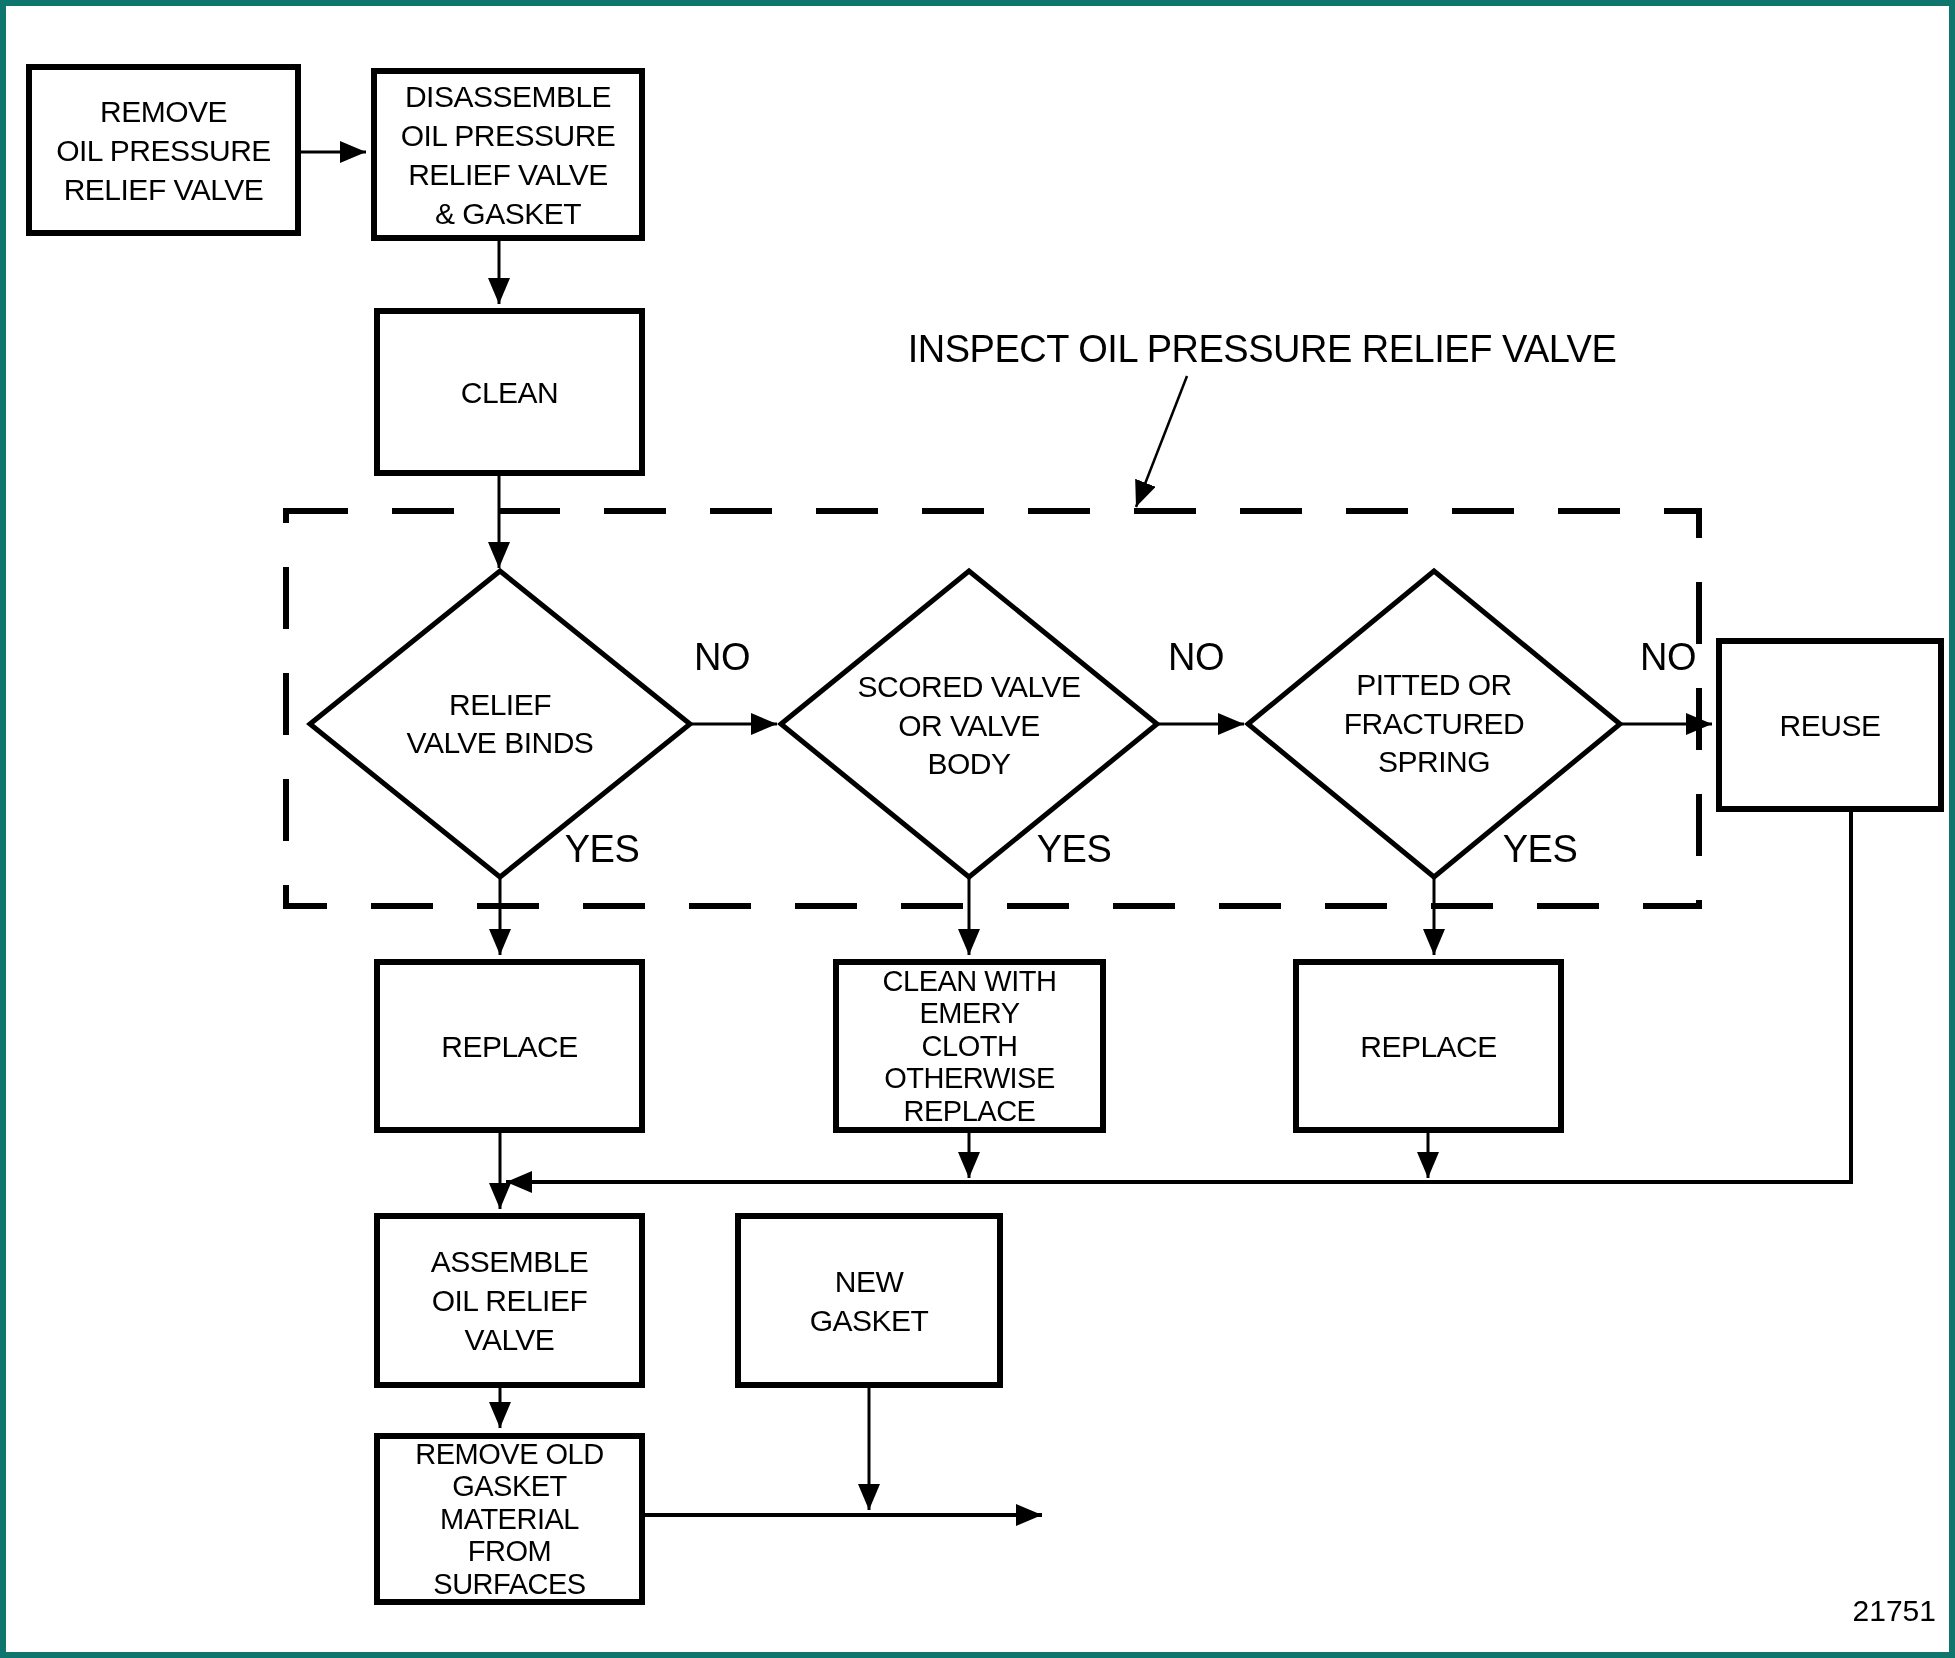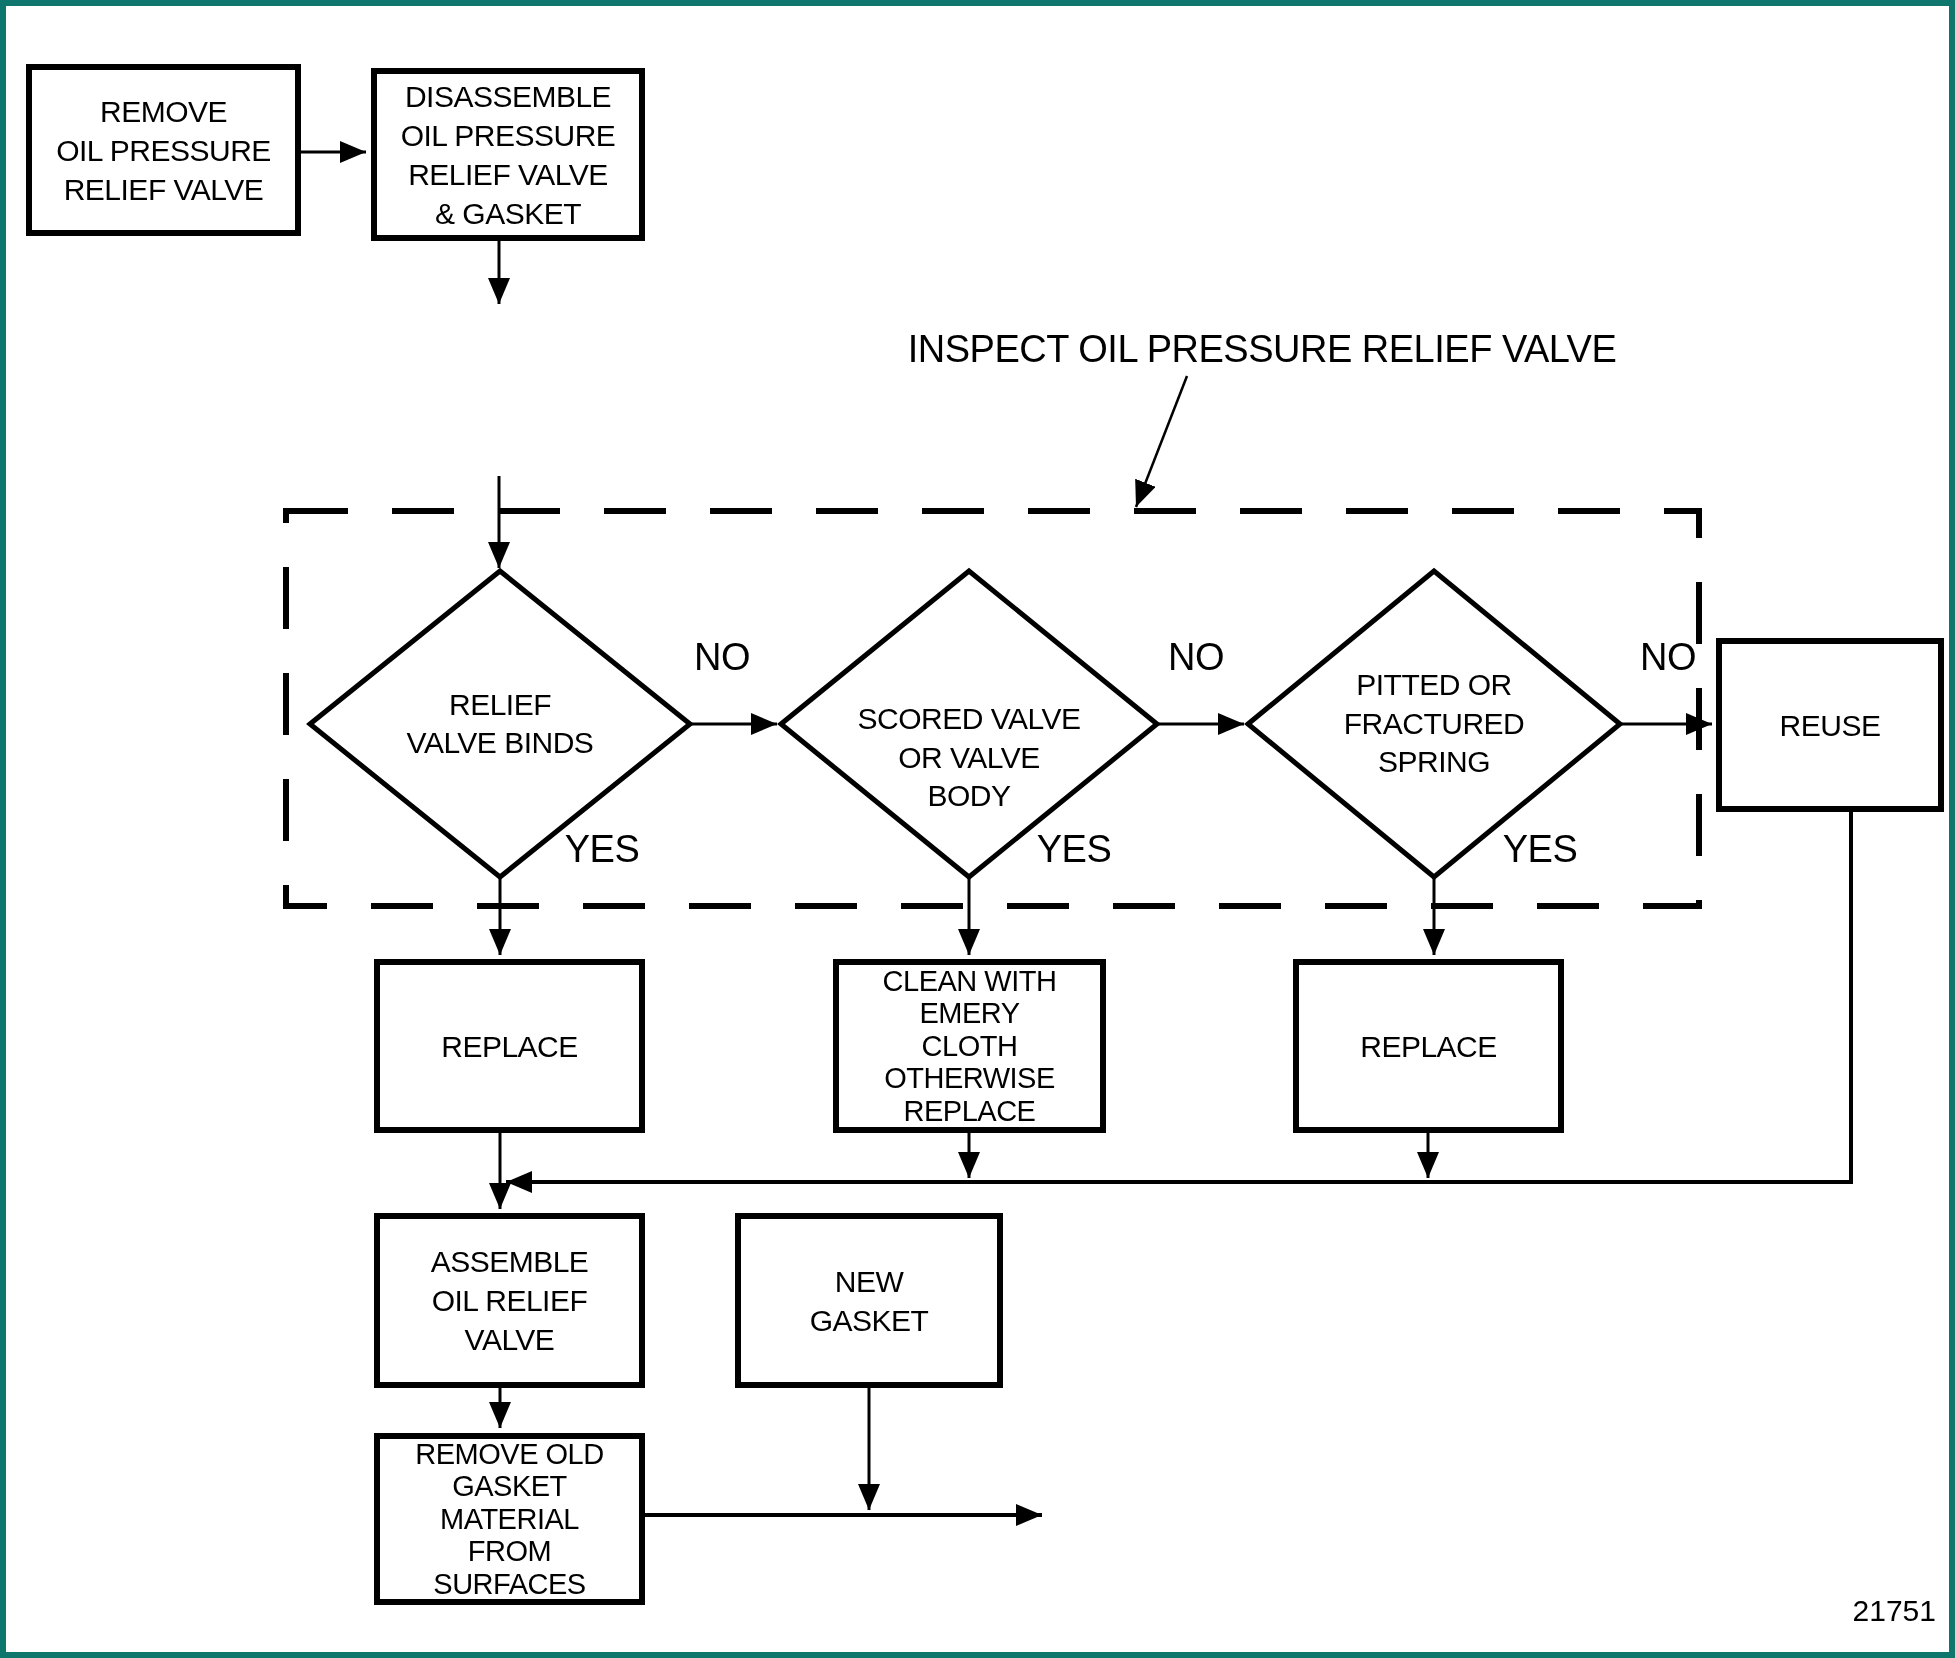--- a/index.html
+++ b/index.html
@@ -71,20 +71,21 @@
 
   <div class="box" style="left:20px;top:58px;width:275px;height:172px">REMOVE
 OIL PRESSURE
 RELIEF VALVE</div>
 
   <div class="box" style="left:365px;top:62px;width:274px;height:173px">DISASSEMBLE
 OIL PRESSURE
 RELIEF VALVE
 &amp; GASKET</div>
 
+  <div class="box" style="left:368px;top:302px;width:271px;height:168px">CLEAN</div>
 
   <div class="box" style="left:368px;top:953px;width:271px;height:174px">REPLACE</div>
 
   <div class="box tight" style="left:827px;top:953px;width:273px;height:174px">CLEAN WITH
 EMERY
 CLOTH
 OTHERWISE
 REPLACE</div>
 
   <div class="box" style="left:1287px;top:953px;width:271px;height:174px">REPLACE</div>
@@ -101,21 +102,21 @@
   <div class="box tight" style="left:368px;top:1427px;width:271px;height:172px">REMOVE OLD
 GASKET
 MATERIAL
 FROM
 SURFACES</div>
 
 
   <div class="dtext" style="left:344px;top:640px;width:300px;height:156px">RELIEF
 VALVE BINDS</div>
 
-  <div class="dtext" style="left:793px;top:664px;width:340px;height:176px">SCORED VALVE
+  <div class="dtext" style="left:793px;top:632px;width:340px;height:176px">SCORED VALVE
 OR VALVE
 BODY</div>
 
   <div class="dtext" style="left:1258px;top:630px;width:340px;height:176px">PITTED OR
 FRACTURED
 SPRING</div>
 
   <div class="elabel" style="left:666px;top:626px;width:100px;height:50px">NO</div>
   <div class="elabel" style="left:1140px;top:626px;width:100px;height:50px">NO</div>
   <div class="elabel" style="left:1612px;top:626px;width:100px;height:50px">NO</div>

